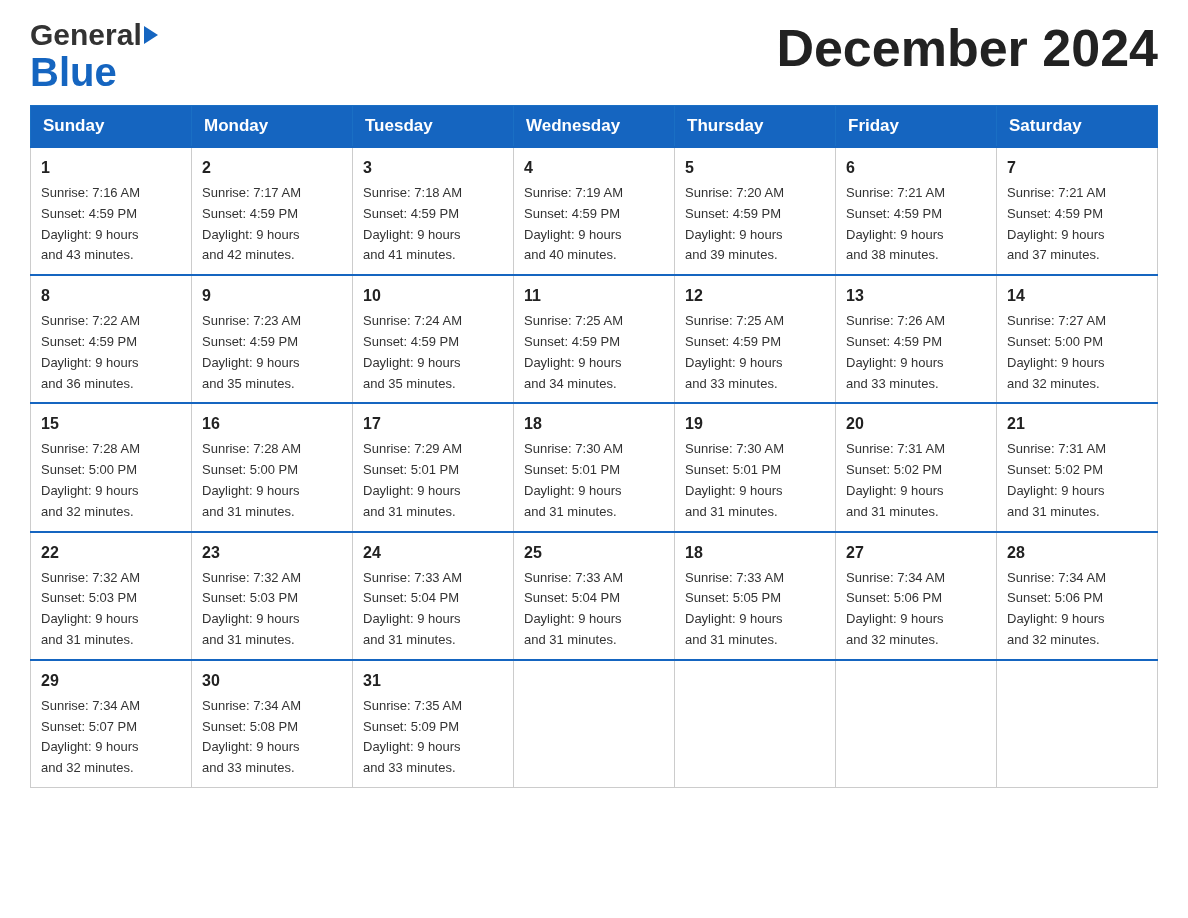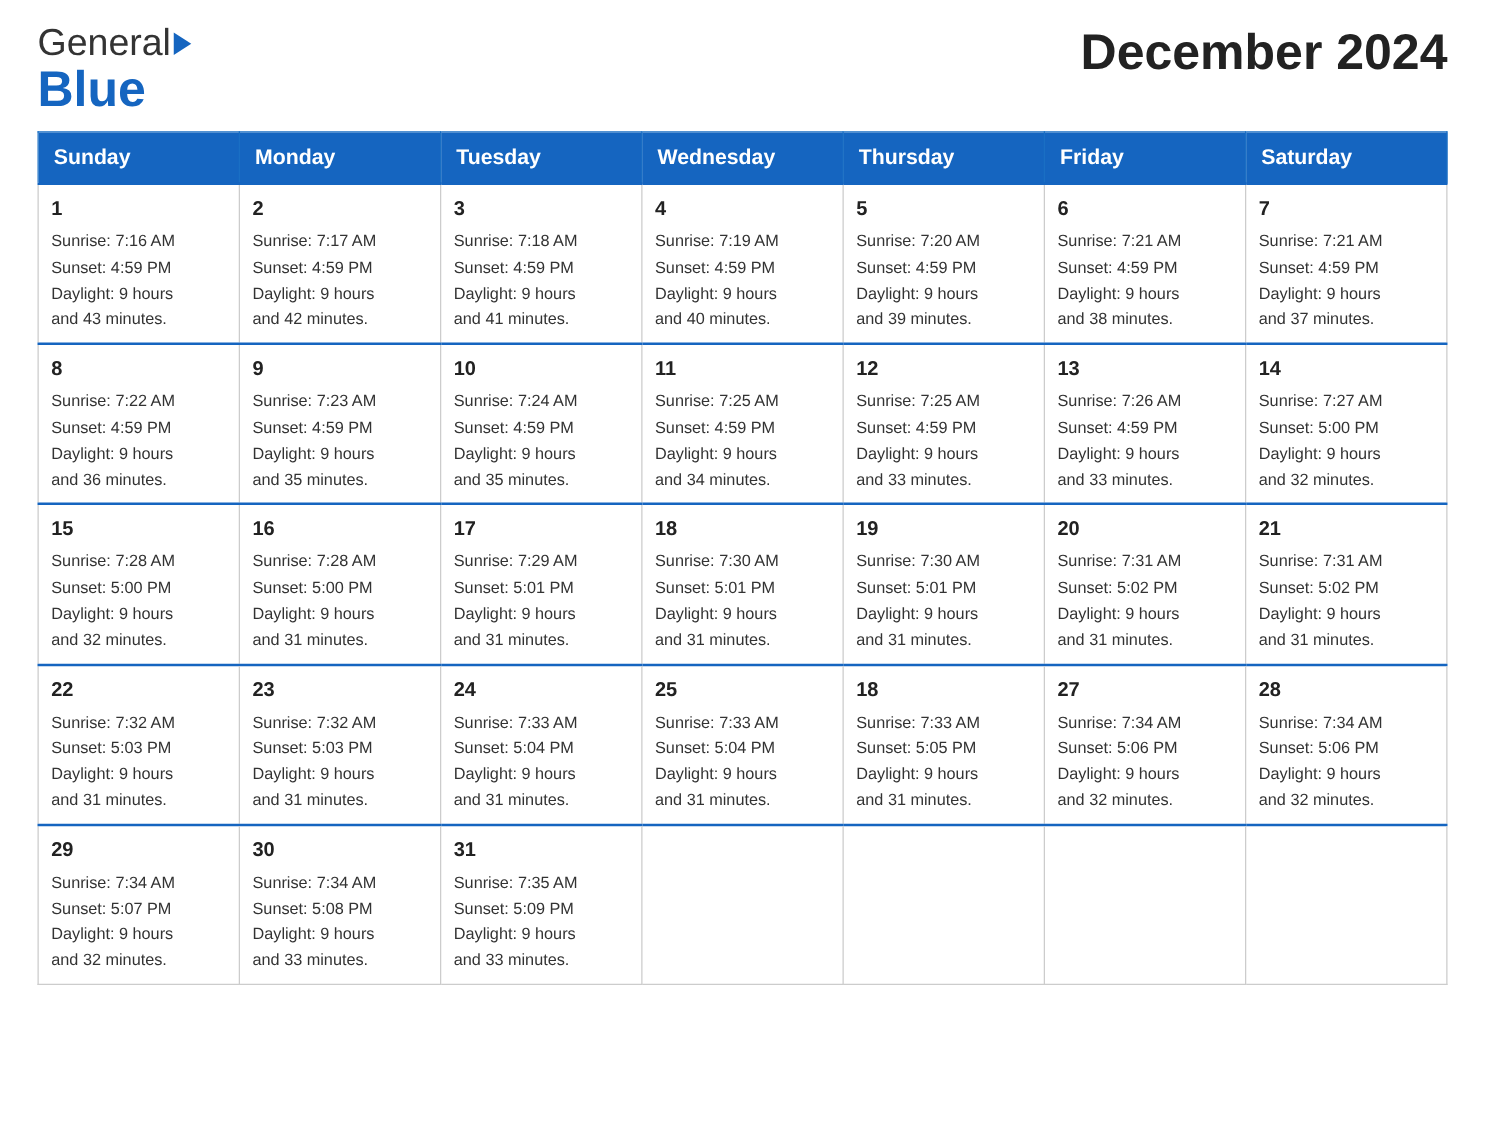--- a/index.html
+++ b/index.html
@@ -13,21 +13,21 @@
     .header-row {
       display: flex;
       justify-content: space-between;
       align-items: flex-start;
       margin-bottom: 10px;
     }
     .title-section {
       text-align: right;
     }
     .month-title {
-      font-size: 40px;
+      font-size: 52px;
       font-weight: bold;
       color: #222;
       line-height: 1.1;
     }
     .location-title {
       font-size: 22px;
       color: #444;
       margin-top: 4px;
     }
     .calendar-table {
@@ -70,21 +70,21 @@
     .empty-cell {
       background: #fff;
       border-top: 2px solid #1565c0;
     }
     .logo-wrapper {
       display: flex;
       flex-direction: column;
     }
     .logo-general {
       font-size: 30px;
-      font-weight: normal;
+      font-weight: bold;
       color: #333;
       display: flex;
       align-items: center;
       line-height: 1;
     }
     .triangle-right {
       width: 0; height: 0;
       border-top: 9px solid transparent;
       border-bottom: 9px solid transparent;
       border-left: 14px solid #1565c0;

